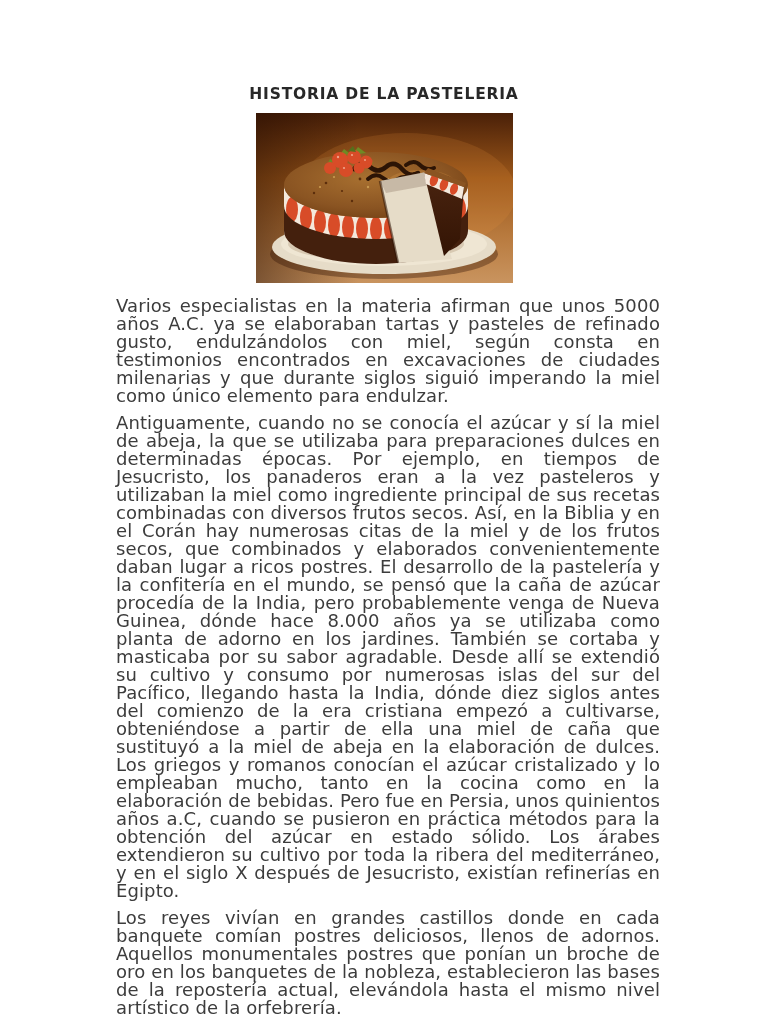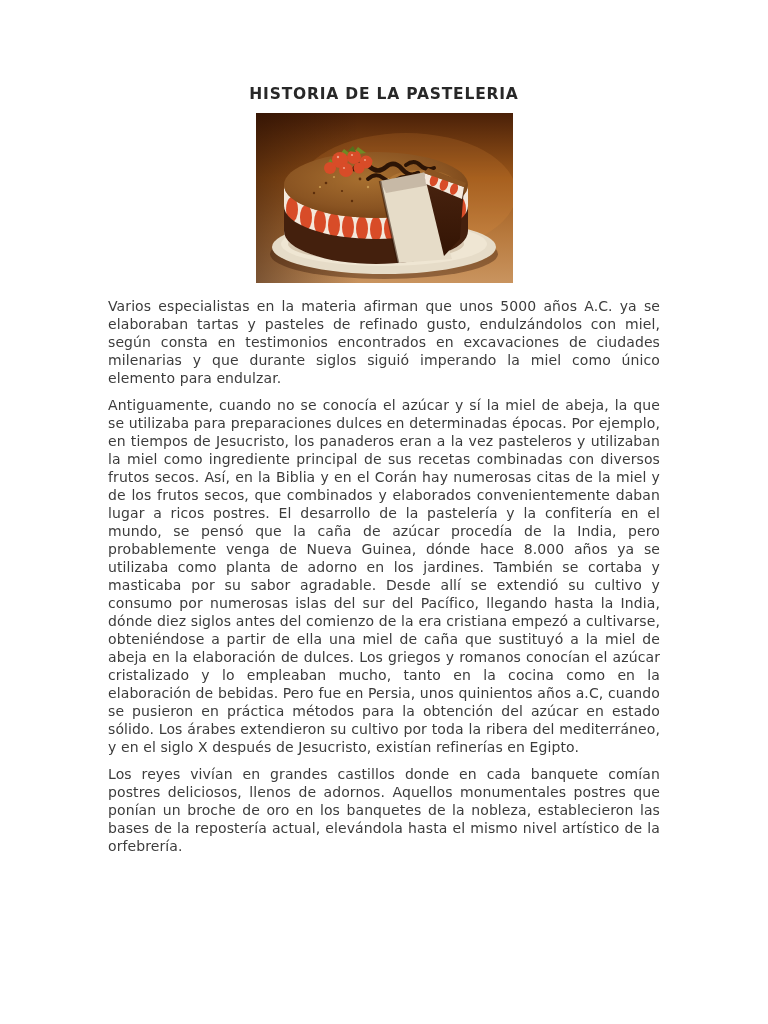--- a/index.html
+++ b/index.html
@@ -26,22 +26,22 @@
     width:257px;height:170px;
     margin:9px auto 0 auto;
     display:block;
   }
   .figure-wrap svg{display:block;width:257px;height:170px;}
   .text-col{
     width:552px;
     margin:14px auto 0 auto;
   }
   .text-col p{
-    margin:0 0 9px 0;
-    font-size:14px;
+    margin:0 0 9px 8px;
+    font-size:18px;
     line-height:18px;
     text-align:justify;
     color:#3c3c3c;
     letter-spacing:0.1px;
   }
 </style>
 </head>
 <body>
 
 <div class="page">

